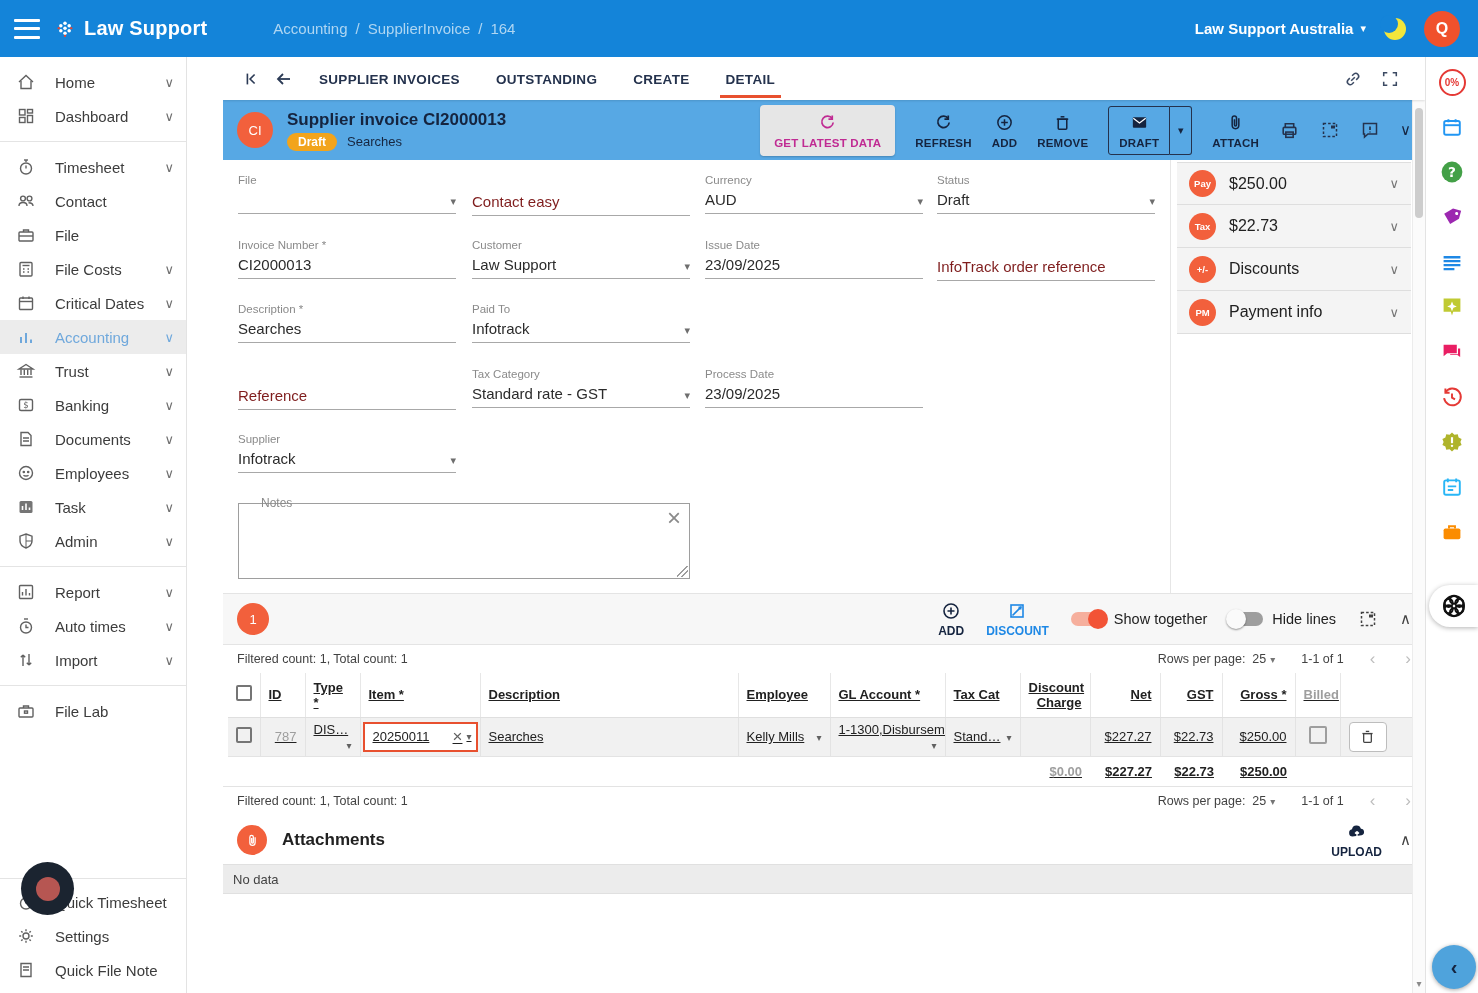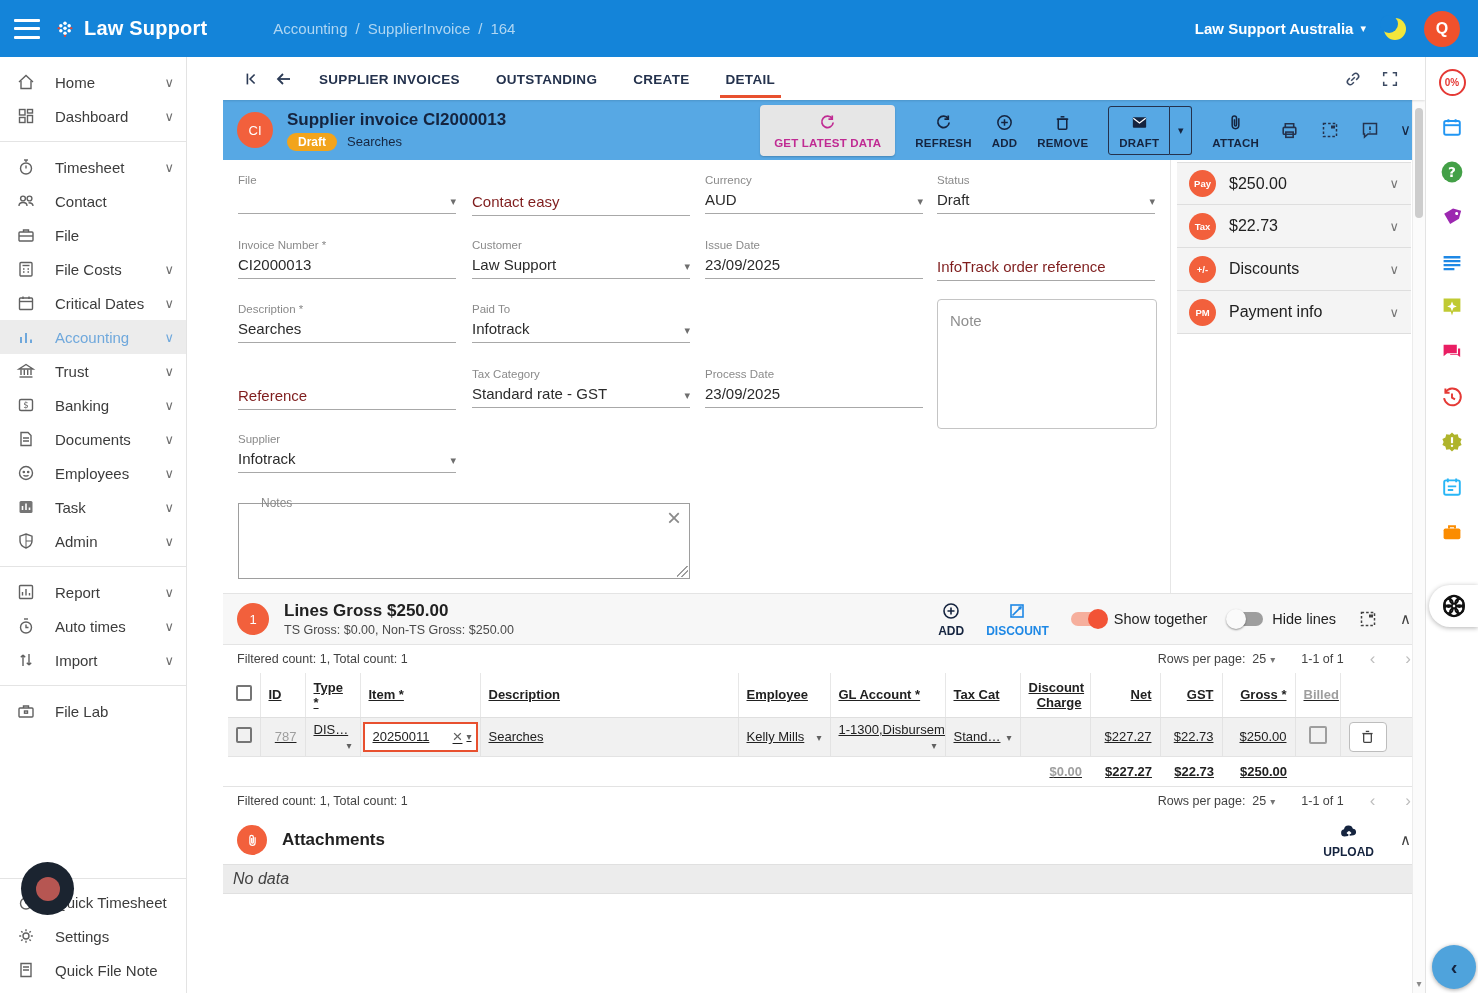--- a/index.html
+++ b/index.html
@@ -123,22 +123,22 @@
   .grey { color:#9E9E9E; }
   .item-box { display:flex; align-items:center; border:2px solid #E8502F; background:#fff; height:30px; padding:0 4px 0 8px; }
   .item-box .it { flex:1; font-size:13px; }
   .item-box .x { font-size:17px; color:#616161; cursor:pointer; margin-right:4px; }
   .item-box .dd { font-size:10px; color:#616161; cursor:pointer; }
   .trash-btn { width:38px; height:30px; border:1px solid #BDBDBD; border-radius:4px; background:#fff; display:flex; align-items:center; justify-content:center; cursor:pointer; }
 
   
   .attach-head { height:48px; display:flex; align-items:center; padding:0 14px; margin-top:2px; }
   .attach-title { font-size:17px; font-weight:bold; color:#212121; margin-left:15px; }
-  .attach-right { margin-left:auto; display:flex; align-items:center; gap:26px; }
-  .nodata { height:30px; background:#ECECEC; border-top:1px solid #E0E0E0; border-bottom:1px solid #E0E0E0; display:flex; align-items:center; padding:0 10px; font-size:16px; color:#424242;font-style:italic; }
+  .attach-right { margin-left:auto; display:flex; align-items:center; gap:18px; }
+  .nodata { height:30px; background:#ECECEC; border-top:1px solid #E0E0E0; border-bottom:1px solid #E0E0E0; display:flex; align-items:center; padding:0 10px; font-size:13px; color:#424242; }
 
   
   .vscroll { position:absolute; right:0; top:43px; bottom:0; width:13px; border-left:1px solid #ECECEC; background:#FBFBFB; }
   .vthumb { position:absolute; left:2px; right:2px; top:8px; height:110px; background:#CDCDCD; border-radius:4px; }
   .varrow { position:absolute; left:0; right:0; bottom:4px; text-align:center; color:#8A8A8A; font-size:10px; }
 
   .fab-record { position:absolute; left:21px; top:862px; width:53px; height:53px; border-radius:50%; background:#1B2430; z-index:50; display:flex; align-items:center; justify-content:center; cursor:pointer; }
   .fab-record .dot { width:24px; height:24px; border-radius:50%; background:#B65652; }
 
   .chev-glyph { font-family:"DejaVu Sans",sans-serif; }
@@ -614,23 +614,20 @@
               <span class="txt">Searches</span>
             </div>
         </div>
         <div class="field" style="left:249px;top:143px">
           <div class="flabel">Paid To</div>
           <div class="fvalue">
               <span class="txt">Infotrack</span>
               <span class="dd chev-glyph">▾</span>
             </div>
         </div>
-        <div class="notebox">
-          <span class="ph">Note</span>
-        </div>
 
         <div class="field" style="left:15px;top:226px">
           <div class="fvalue">
               <span class="txt ph">Reference</span>
             </div>
         </div>
         <div class="field" style="left:249px;top:208px">
           <div class="flabel">Tax Category</div>
           <div class="fvalue">
               <span class="txt">Standard rate - GST</span>
@@ -678,24 +675,20 @@
             <span class="sum-badge">PM</span>
             <span class="sum-label">Payment info</span>
             <span class="sum-chev chev-glyph">∨</span>
           </div>
         </div>
       </div>
 
       <section>
         <div class="lines-head">
           <div class="num-circle">1</div>
-          <div class="lines-titlebox">
-            <div class="lines-title">Lines Gross $250.00</div>
-            <div class="lines-sub">TS Gross: $0.00, Non-TS Gross: $250.00</div>
-          </div>
           <div class="lines-controls">
             <div class="sbtn">
               <span class="ic">
                   <svg viewBox="0 0 20 20" width="18" height="18" fill="none" stroke="#15243F" stroke-width="1.6">
                     <circle cx="10" cy="10" r="7"></circle>
                     <path d="M10 6.5 V13.5 M6.5 10 H13.5"></path>
                   </svg>
                 </span>
               <span>ADD</span>
             </div>

